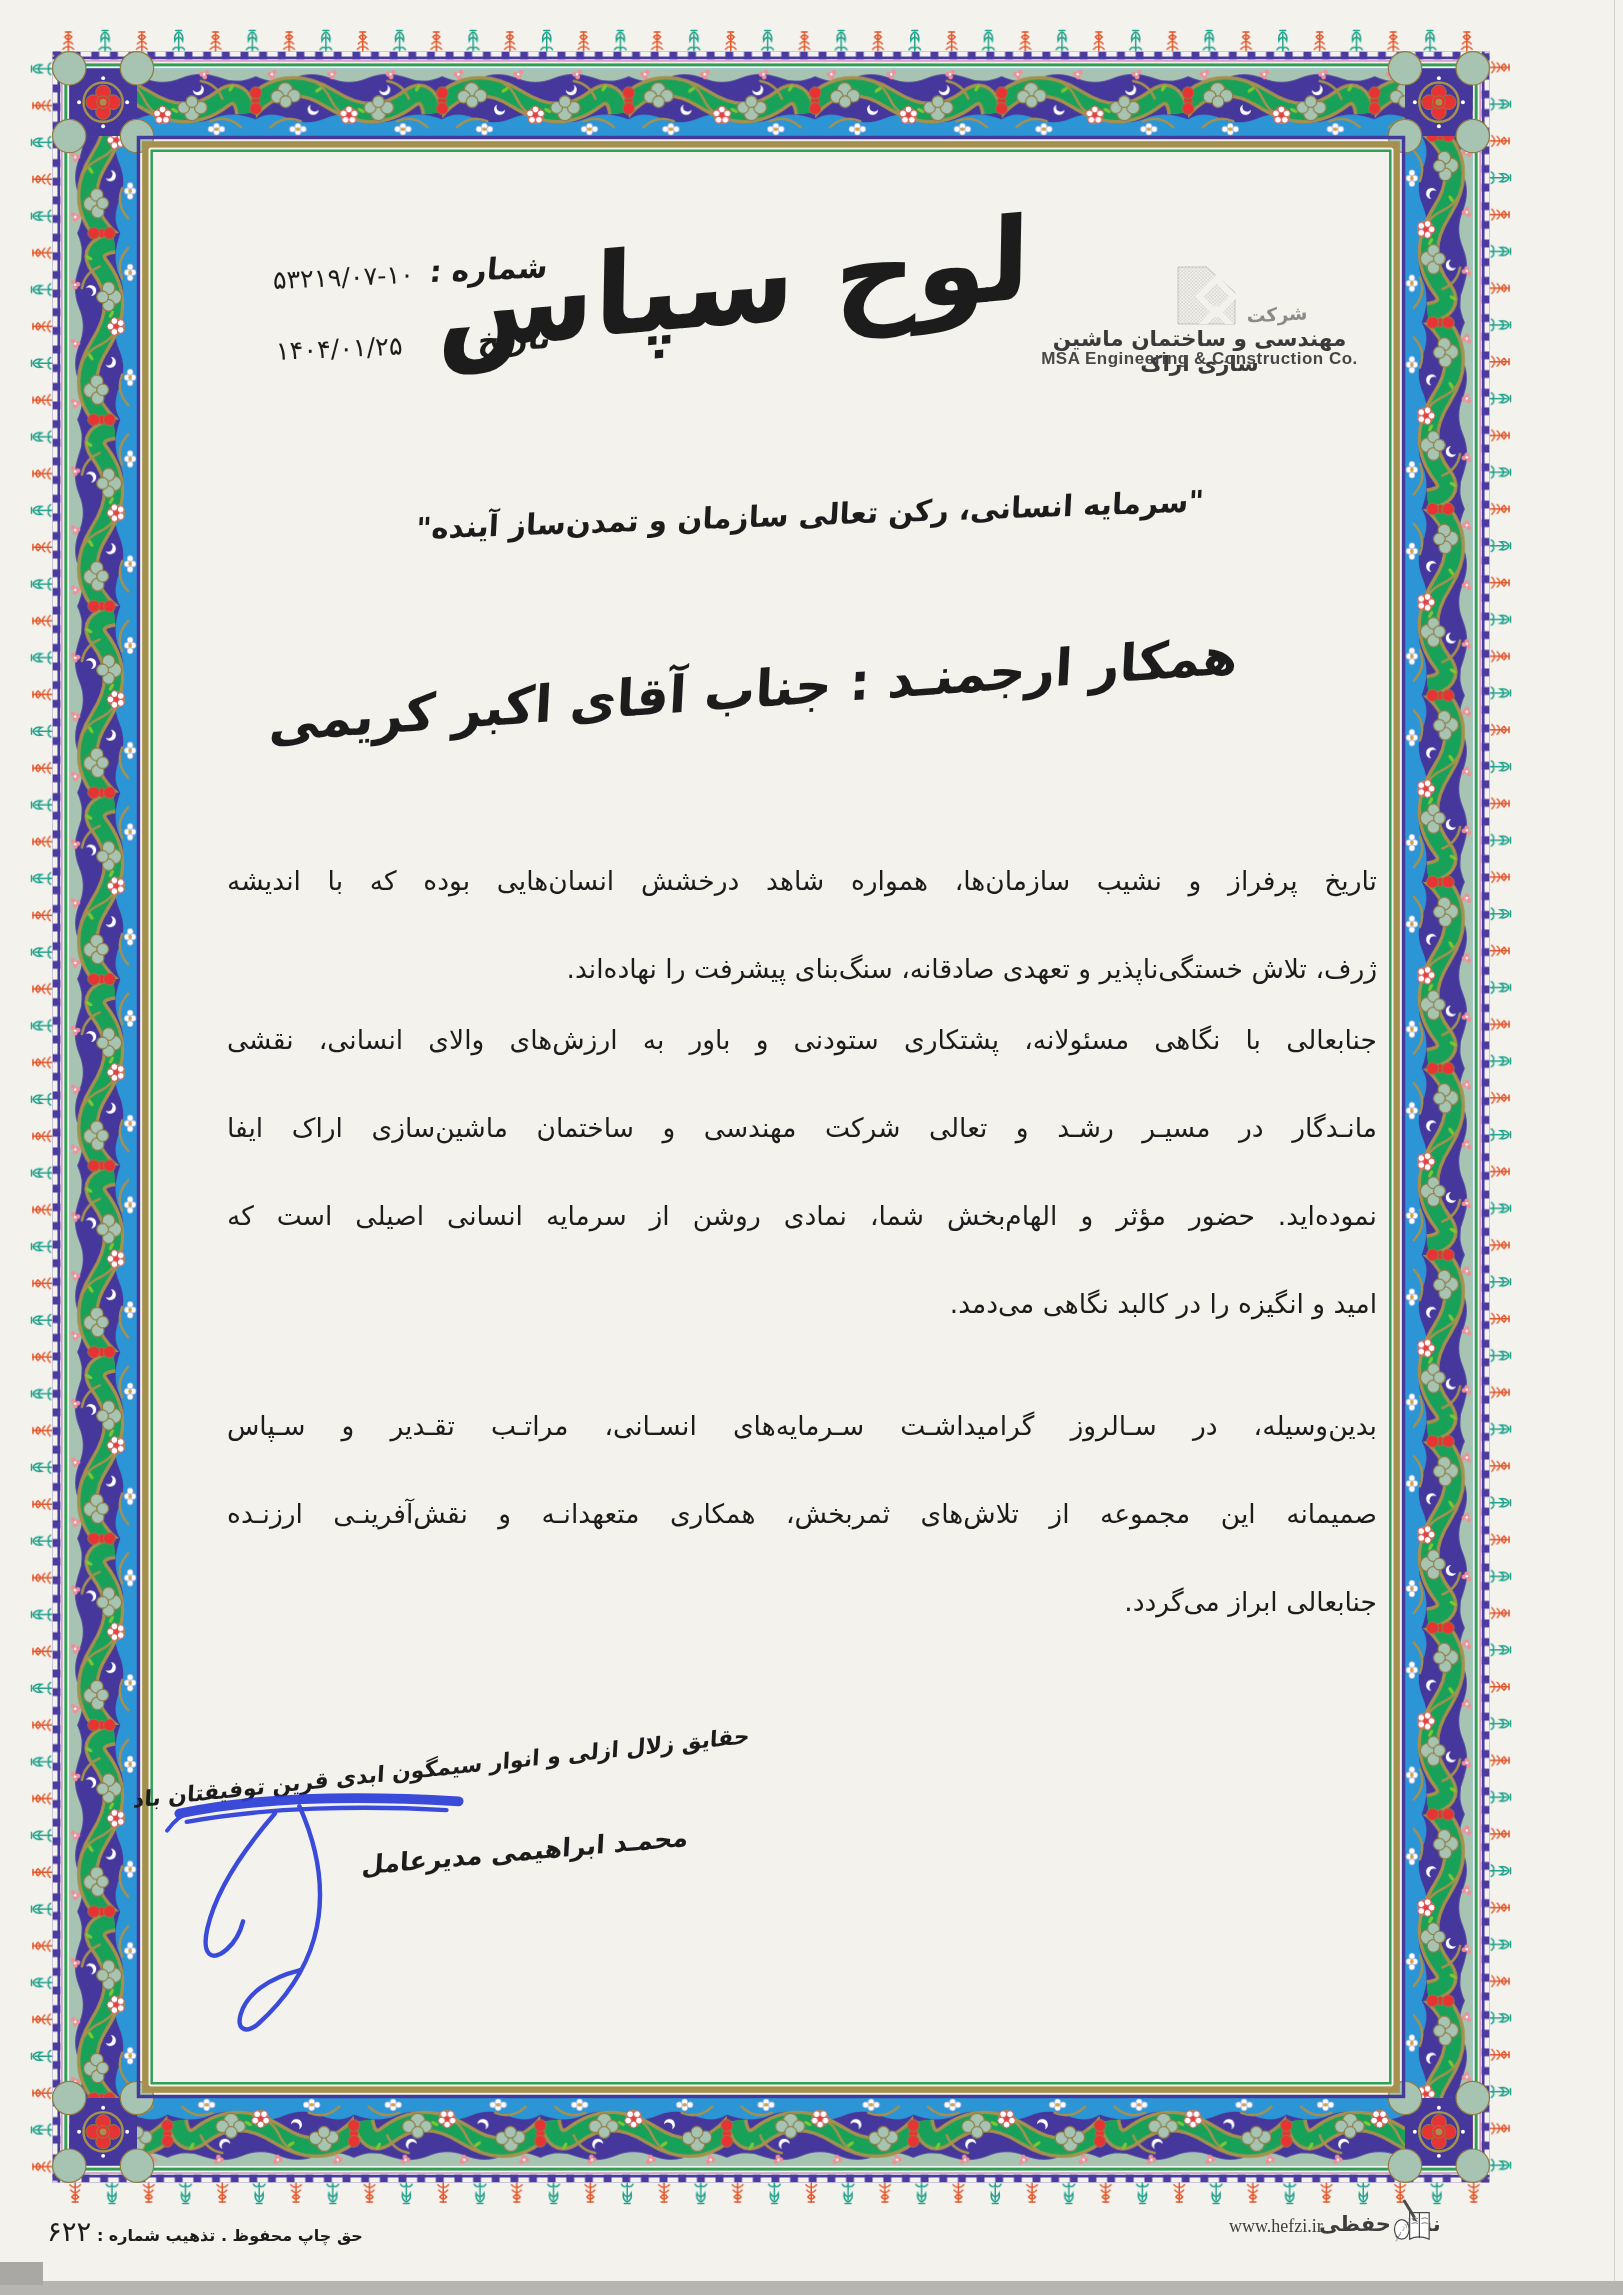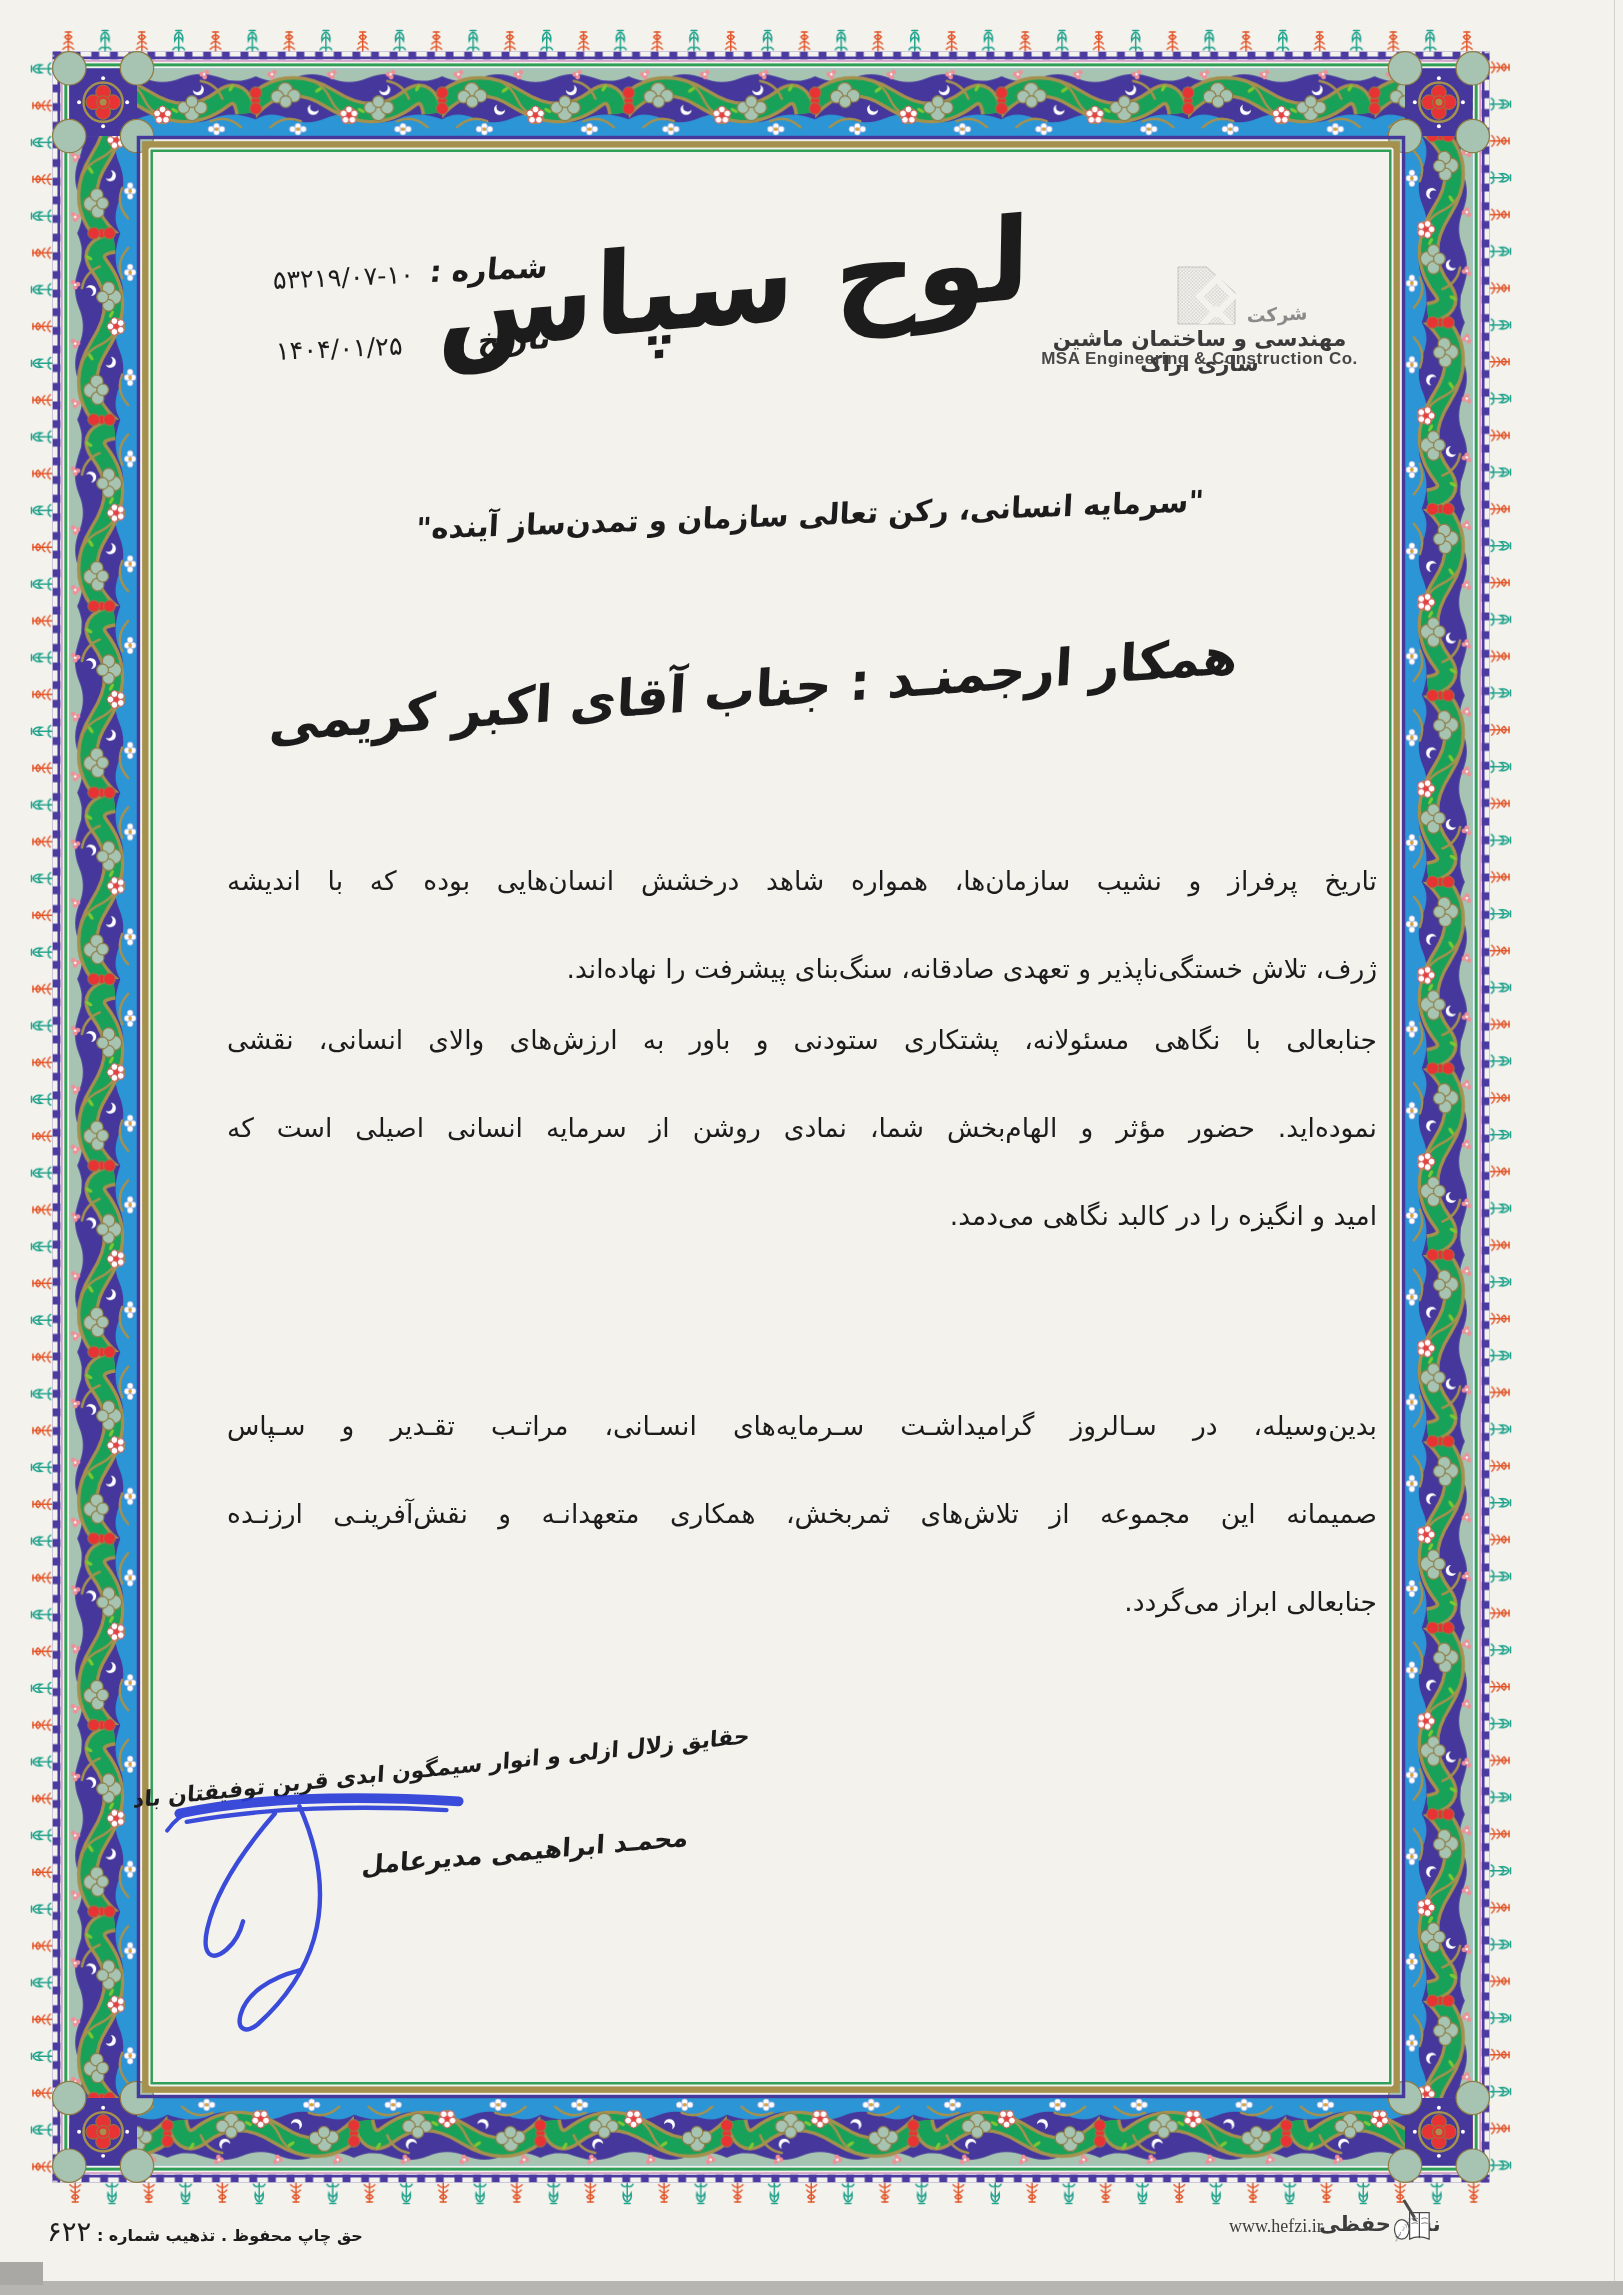--- a/index.html
+++ b/index.html
@@ -281,20 +281,21 @@
   <div class="abs quote rtl">"سرمایه انسانی، رکن تعالی سازمان و تمدن‌ساز آینده"</div>
 
   <div class="abs recipient rtl">همکار ارجمنـد : جناب آقای اکبر کریمی</div>
 
   <div class="abs para p1 rtl">
     <div class="line">تاریخ پرفراز و نشیب سازمان‌ها، همواره شاهد درخشش انسان‌هایی بوده که با اندیشه</div>
     <div class="line last">ژرف، تلاش خستگی‌ناپذیر و تعهدی صادقانه، سنگ‌بنای پیشرفت را نهاده‌اند.</div>
   </div>
   <div class="abs para p2 rtl">
     <div class="line">جنابعالی با نگاهی مسئولانه، پشتکاری ستودنی و باور به ارزش‌های والای انسانی، نقشی</div>
+    <div class="line">مانـدگار در مسیـر رشـد و تعالی شرکت مهندسی و ساختمان ماشین‌سازی اراک ایفا</div>
     <div class="line">نموده‌اید. حضور مؤثر و الهام‌بخش شما، نمادی روشن از سرمایه انسانی اصیلی است که</div>
     <div class="line last">امید و انگیزه را در کالبد نگاهی می‌دمد.</div>
   </div>
   <div class="abs para p3 rtl">
     <div class="line">بدین‌وسیله، در سـالروز گرامیداشـت سـرمایه‌های انسـانی، مراتـب تقـدیر و سـپاس</div>
     <div class="line">صمیمانه این مجموعه از تلاش‌های ثمربخش، همکاری متعهدانـه و نقش‌آفرینـی ارزنـده</div>
     <div class="line last">جنابعالی ابراز می‌گردد.</div>
   </div>
 
   <div class="abs prayer rtl">حقایق زلال ازلی و انوار سیمگون ابدی قرین توفیقتان باد</div>

